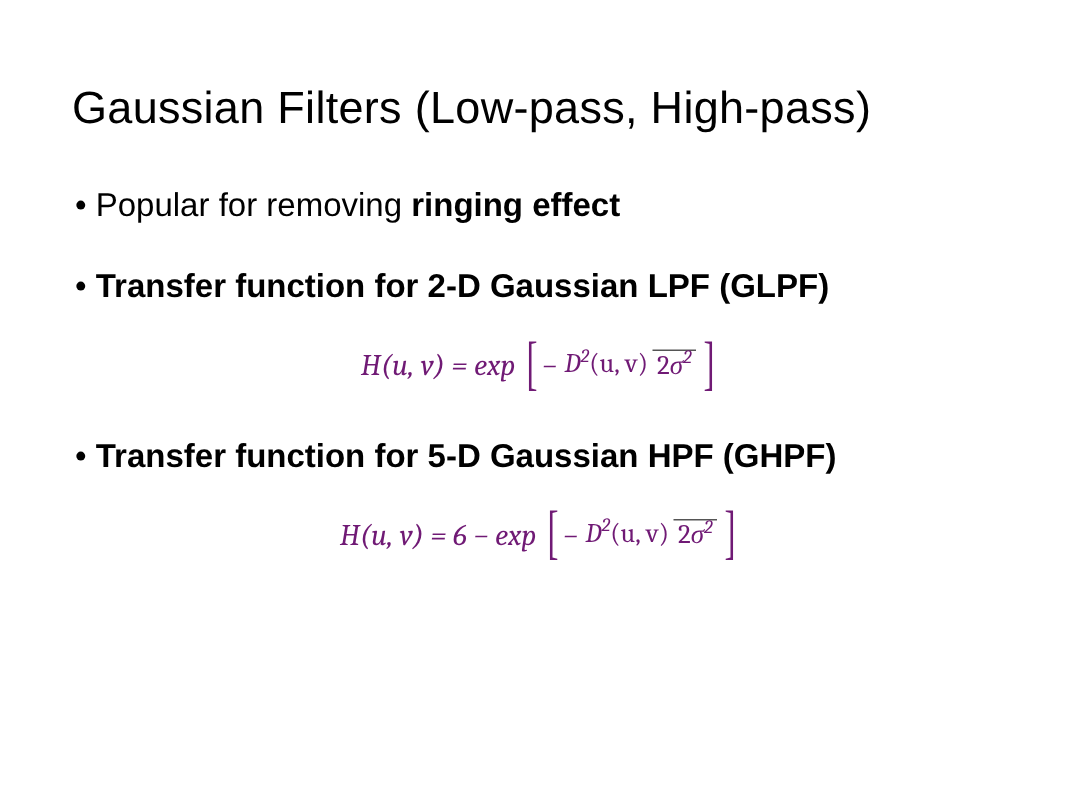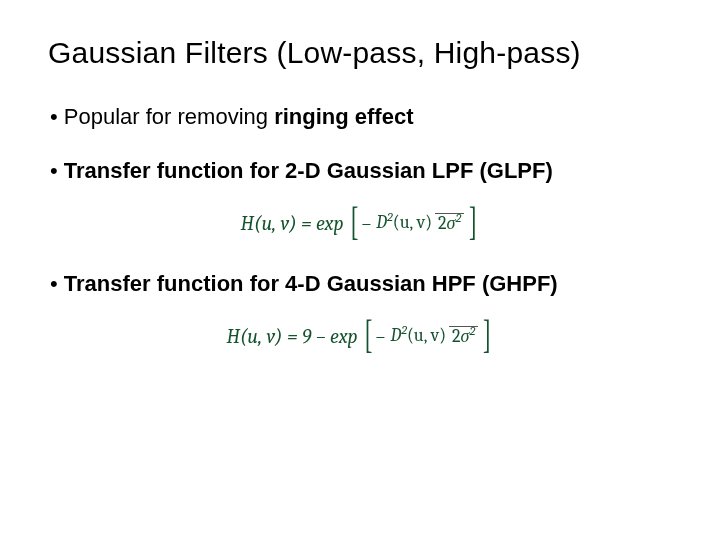--- a/index.html
+++ b/index.html
@@ -8,21 +8,21 @@
     width: 720px;
     height: 540px;
     background: #ffffff;
     font-family: Arial, Helvetica, sans-serif;
     color: #000000;
   }
   .slide {
     box-sizing: border-box;
     width: 720px;
     height: 540px;
-    padding: 16px 48px 0 48px;
+    padding: 36px 48px 0 48px;
   }
   .title {
     font-size: 30px;
     font-weight: 400;
     margin: 20px 0 34px 0;
     letter-spacing: 0.2px;
   }
   .bullet {
     font-size: 22px;
     margin: 0 0 28px 2px;
@@ -35,21 +35,21 @@
   }
   .formula-wrap {
     display: flex;
     justify-content: center;
     margin: 10px 0 36px 0;
   }
   .formula {
     font-family: Cambria, "Times New Roman", serif;
     font-style: italic;
     font-size: 20px;
-    color: #14532d;
+    color: #701a75;
     display: flex;
     align-items: center;
     white-space: nowrap;
   }
   .formula .upright {
     font-style: normal;
   }
   .frac {
     display: inline-flex;
     flex-direction: row;
@@ -110,26 +110,26 @@
         </span>
         <span class="den">
           <span class="upright">2</span><span>σ</span><sup>2</sup>
         </span>
       </span>
       <span class="bracket">]</span>
     </div>
   </div>
 
   <p class="bullet">
-    <span class="lead">• </span><span class="bold">Transfer function for 4-D Gaussian HPF (GHPF)</span>
+    <span class="lead">• </span><span class="bold">Transfer function for 5-D Gaussian HPF (GHPF)</span>
   </p>
 
   <div class="formula-wrap">
     <div class="formula">
-      <span>H(u, v) = 9 − exp</span>
+      <span>H(u, v) = 6 − exp</span>
       <span>&nbsp;</span>
       <span class="bracket">[</span>
       <span>−</span>
       <span class="frac">
         <span class="num">
           <span>D</span><sup>2</sup><span class="upright">(u, v)</span>
         </span>
         <span class="den">
           <span class="upright">2</span><span>σ</span><sup>2</sup>
         </span>

